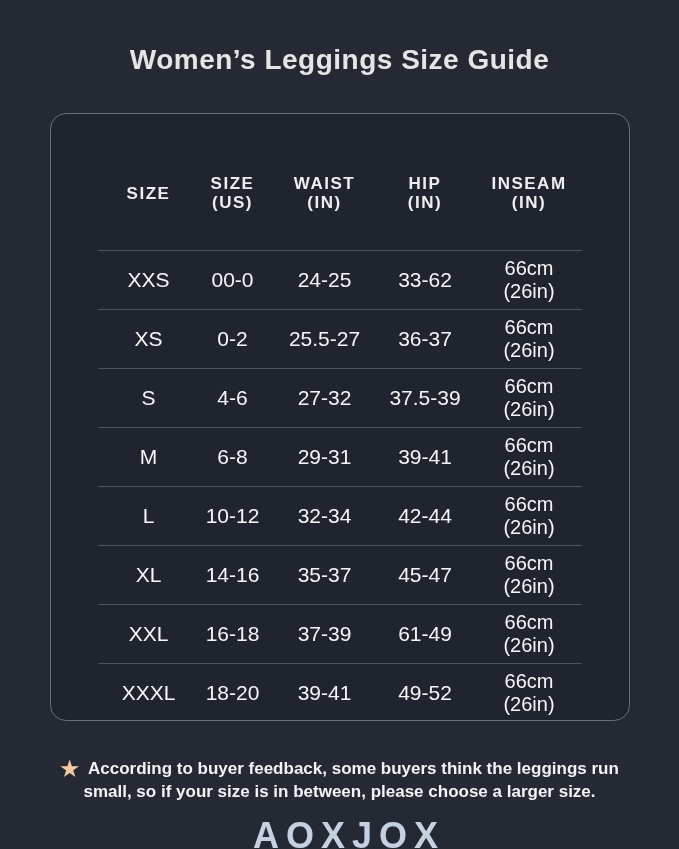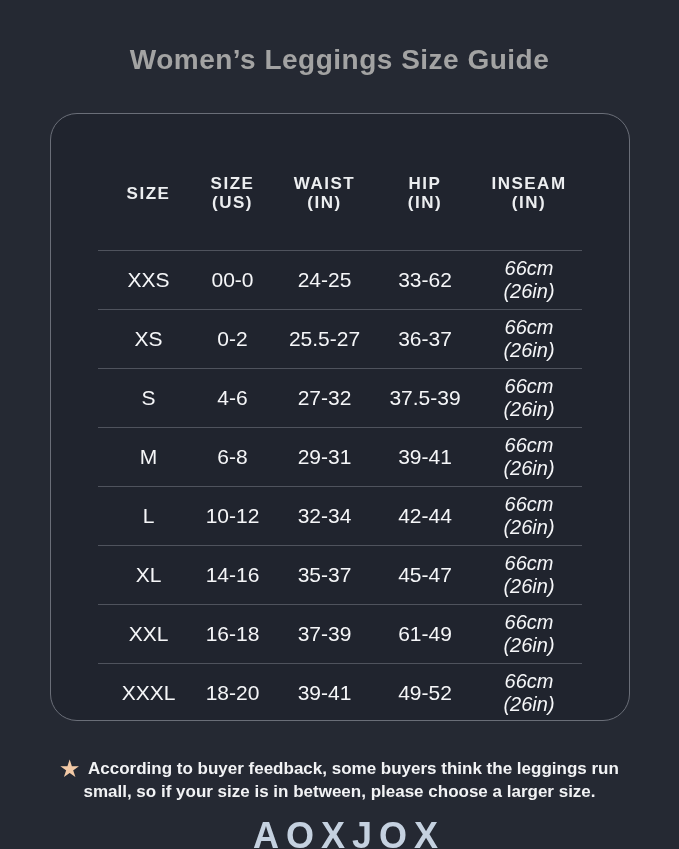--- a/index.html
+++ b/index.html
@@ -15,29 +15,29 @@
     overflow: hidden;
   }
   .page-title {
     margin: 0;
     padding-top: 44px;
     text-align: center;
     font-size: 28px;
     line-height: 32px;
     font-weight: 700;
     letter-spacing: 0.5px;
-    color: #a3a3a3;
+    color: #e5e5e5;
   }
   .card {
     width: 580px;
     height: 608px;
     margin: 37px auto 0;
     background: #20242e;
     border: 1px solid var(--card-border, #6a6e78);
-    border-radius: 27px;
+    border-radius: 16px;
     box-sizing: border-box;
     overflow: hidden;
   }
   table.size-table {
     border-collapse: collapse;
     table-layout: fixed;
     margin-left: 47px;
     width: 484px;
   }
   table.size-table th {
@@ -69,21 +69,20 @@
   table.size-table th:first-child,
   table.size-table td:first-child {
     padding-left: 10px;
   }
   table.size-table tbody tr:last-child td {
     border-bottom: none;
   }
   td.inseam-cell div {
     font-size: 20px;
     line-height: 23px;
-    font-style: italic;
   }
   .note {
     margin-top: 36px;
     text-align: center;
     font-size: 17px;
     line-height: 23px;
     font-weight: 700;
     color: #f2f3f5;
   }
   .star {

